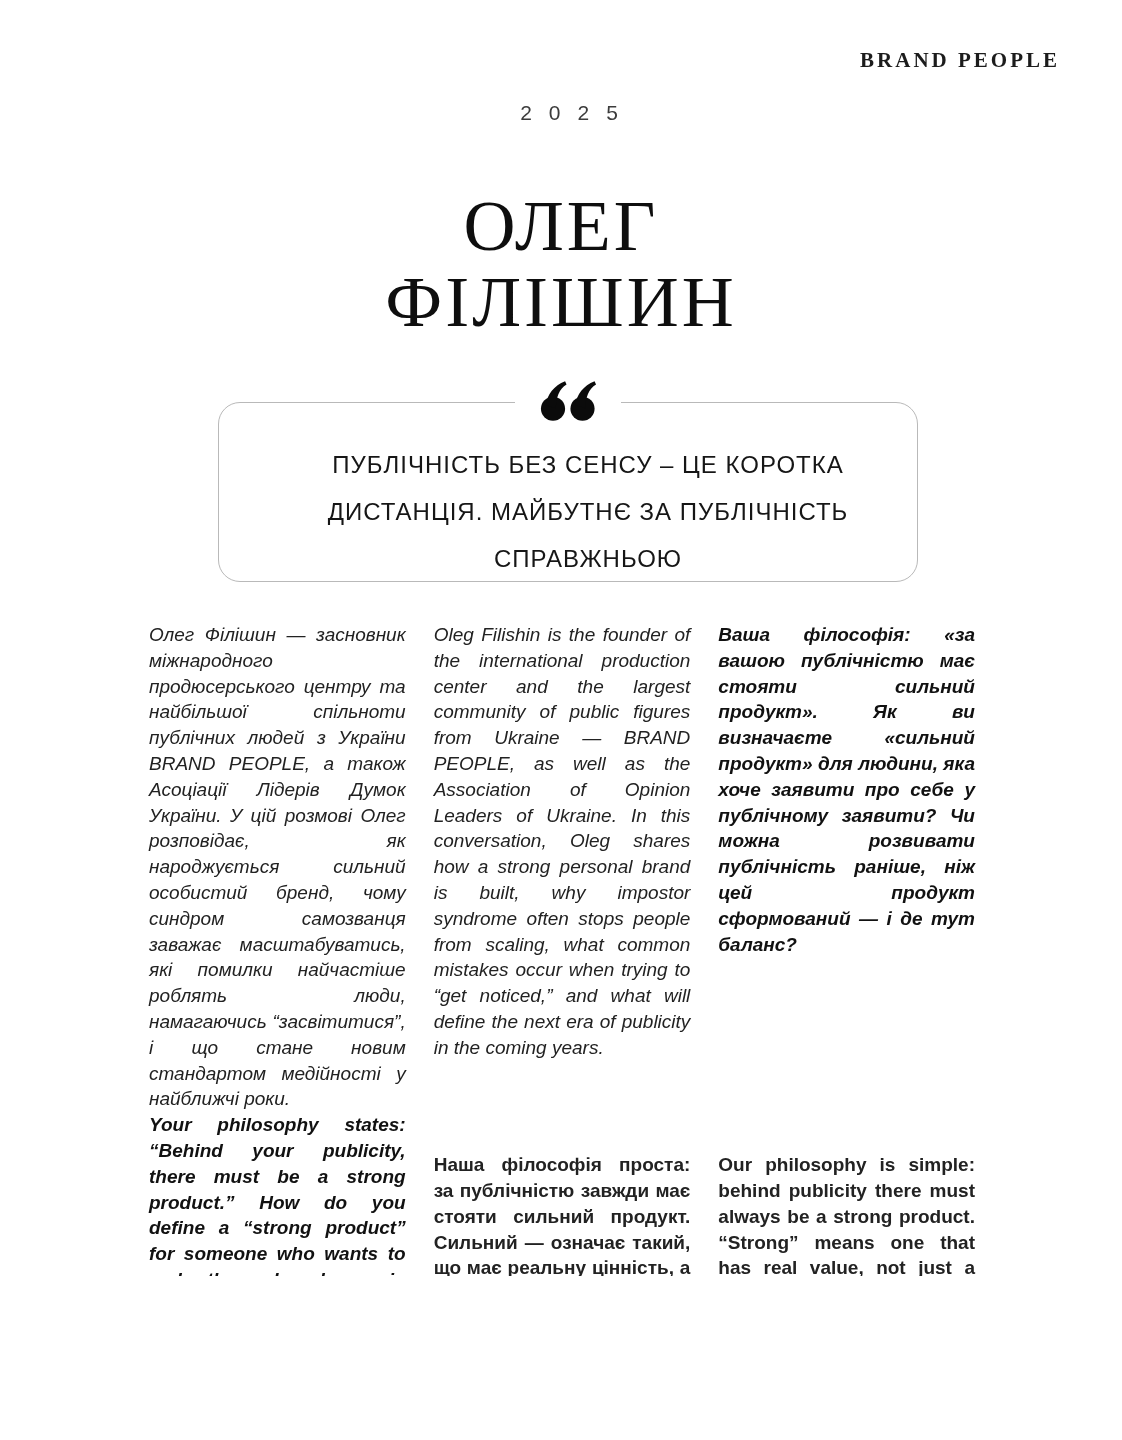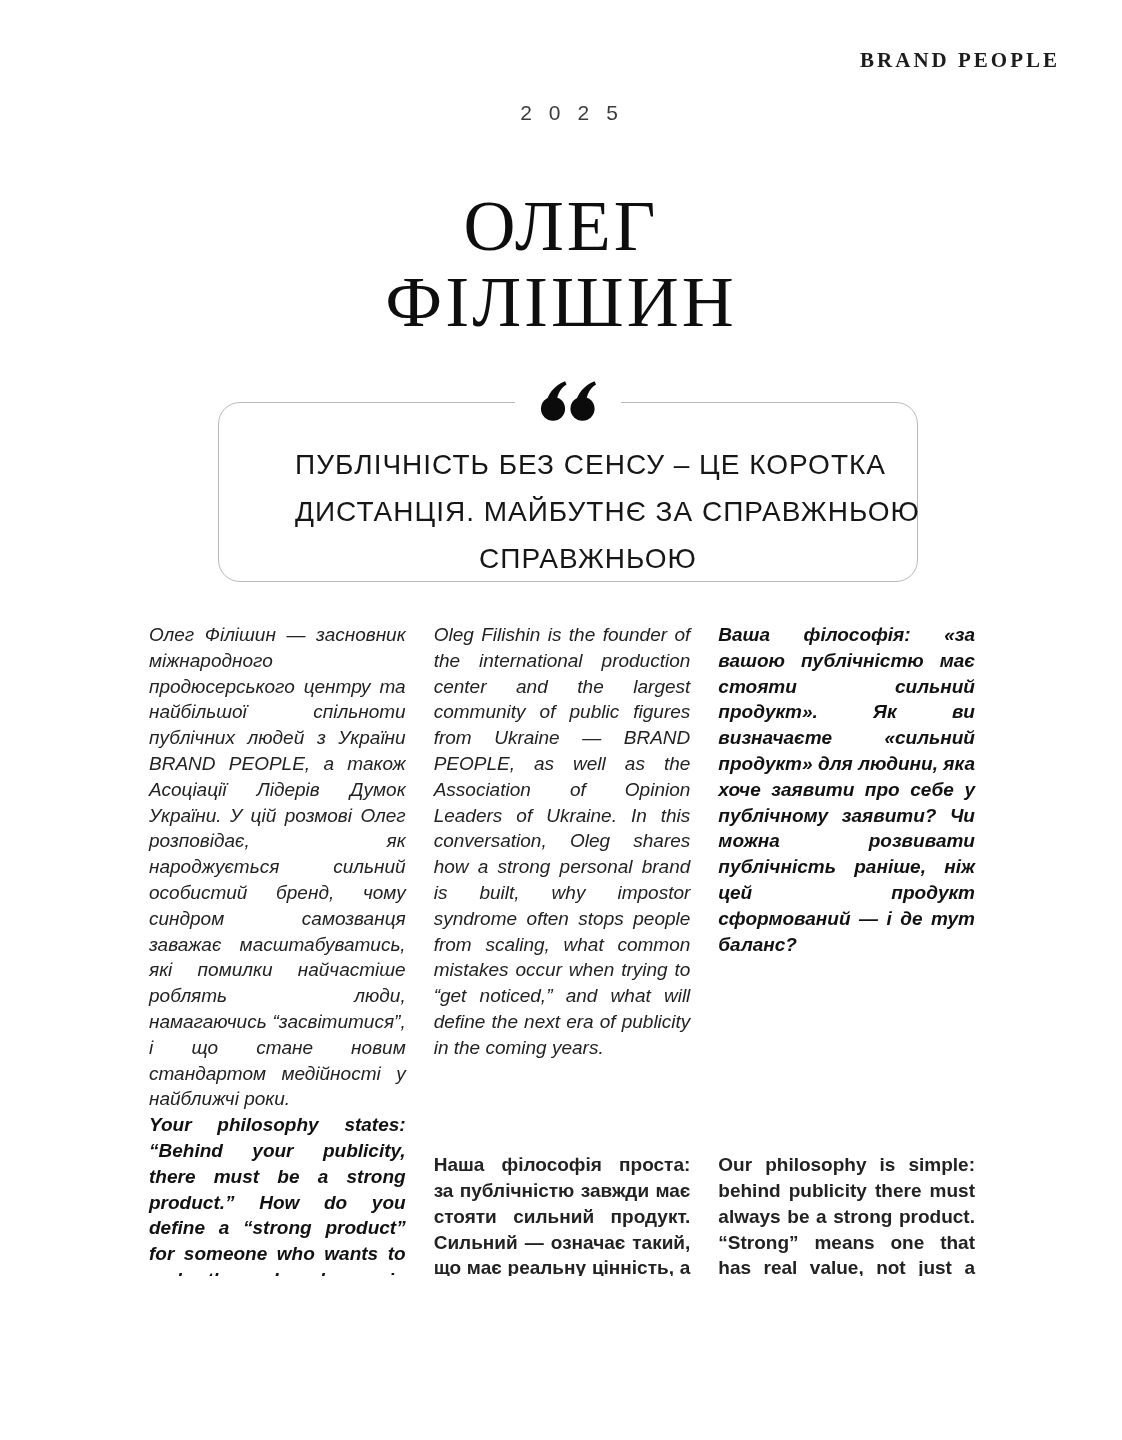--- a/index.html
+++ b/index.html
@@ -46,21 +46,21 @@
   }
   .quote-icon-wrap {
     position:absolute; top:-22px; left:50%;
     transform:translateX(-50%);
     background:#ffffff;
     padding:0 24px;
     line-height:0;
   }
   .quote-line {
     display:block;
-    font-size:28px; line-height:47px;
+    font-size:24px; line-height:47px;
     letter-spacing:1px;
     color:#161616;
     white-space:nowrap;
     margin-left:40px;
   }
   .columns {
     position:absolute; top:622px; left:149px;
     width:826px;
     display:grid;
     grid-template-columns:1fr 1fr 1fr;
@@ -113,21 +113,21 @@
           <circle cx="14.5" cy="28.5" r="12.5"></circle>
           <path d="M27,0 C15.5,4.5 8.5,13.5 7,25 L17.5,28 C17.5,17 21,8 28.5,3.5 Z"></path>
           <g transform="translate(30.5,0)">
             <circle cx="14.5" cy="28.5" r="12.5"></circle>
             <path d="M27,0 C15.5,4.5 8.5,13.5 7,25 L17.5,28 C17.5,17 21,8 28.5,3.5 Z"></path>
           </g>
         </g>
       </svg>
     </span>
     <span class="quote-line">ПУБЛІЧНІСТЬ БЕЗ СЕНСУ – ЦЕ КОРОТКА</span>
-    <span class="quote-line">ДИСТАНЦІЯ. МАЙБУТНЄ ЗА СПРАВЖНЬОЮ</span>
+    <span class="quote-line">ДИСТАНЦІЯ. МАЙБУТНЄ ЗА ПУБЛІЧНІСТЬ</span>
     <span class="quote-line">СПРАВЖНЬОЮ</span>
   </div>
 
   <div class="columns">
     <p class="col-text intro">Олег Філішин — засновник міжнародного продюсерського центру та найбільшої спільноти публічних людей з України BRAND PEOPLE, а також Асоціації Лідерів Думок України. У цій розмові Олег розповідає, як народжується сильний особистий бренд, чому синдром самозванця заважає масштабуватись, які помилки найчастіше роблять люди, намагаючись “засвітитися”, і що стане новим стандартом медійності у найближчі роки.</p>
     <p class="col-text intro">Oleg Filishin is the founder of the international production center and the largest community of public figures from Ukraine — BRAND PEOPLE, as well as the Association of Opinion Leaders of Ukraine. In this conversation, Oleg shares how a strong personal brand is built, why impostor syndrome often stops people from scaling, what common mistakes occur when trying to “get noticed,” and what will define the next era of publicity in the coming years.</p>
 
     <p class="col-text question">Ваша філософія: «за вашою публічністю має стояти сильний продукт». Як ви визначаєте «сильний продукт» для людини, яка хоче заявити про себе у публічному заявити? Чи можна розвивати публічність раніше, ніж цей продукт сформований — і де тут баланс?</p>
     <p class="col-text question">Your philosophy states: “Behind your publicity, there must be a strong product.” How do you define a “strong product” for someone who wants to make themselves known in the public space? Is it possible to develop publicity before this product is formed — and where is the balance?</p>
 

